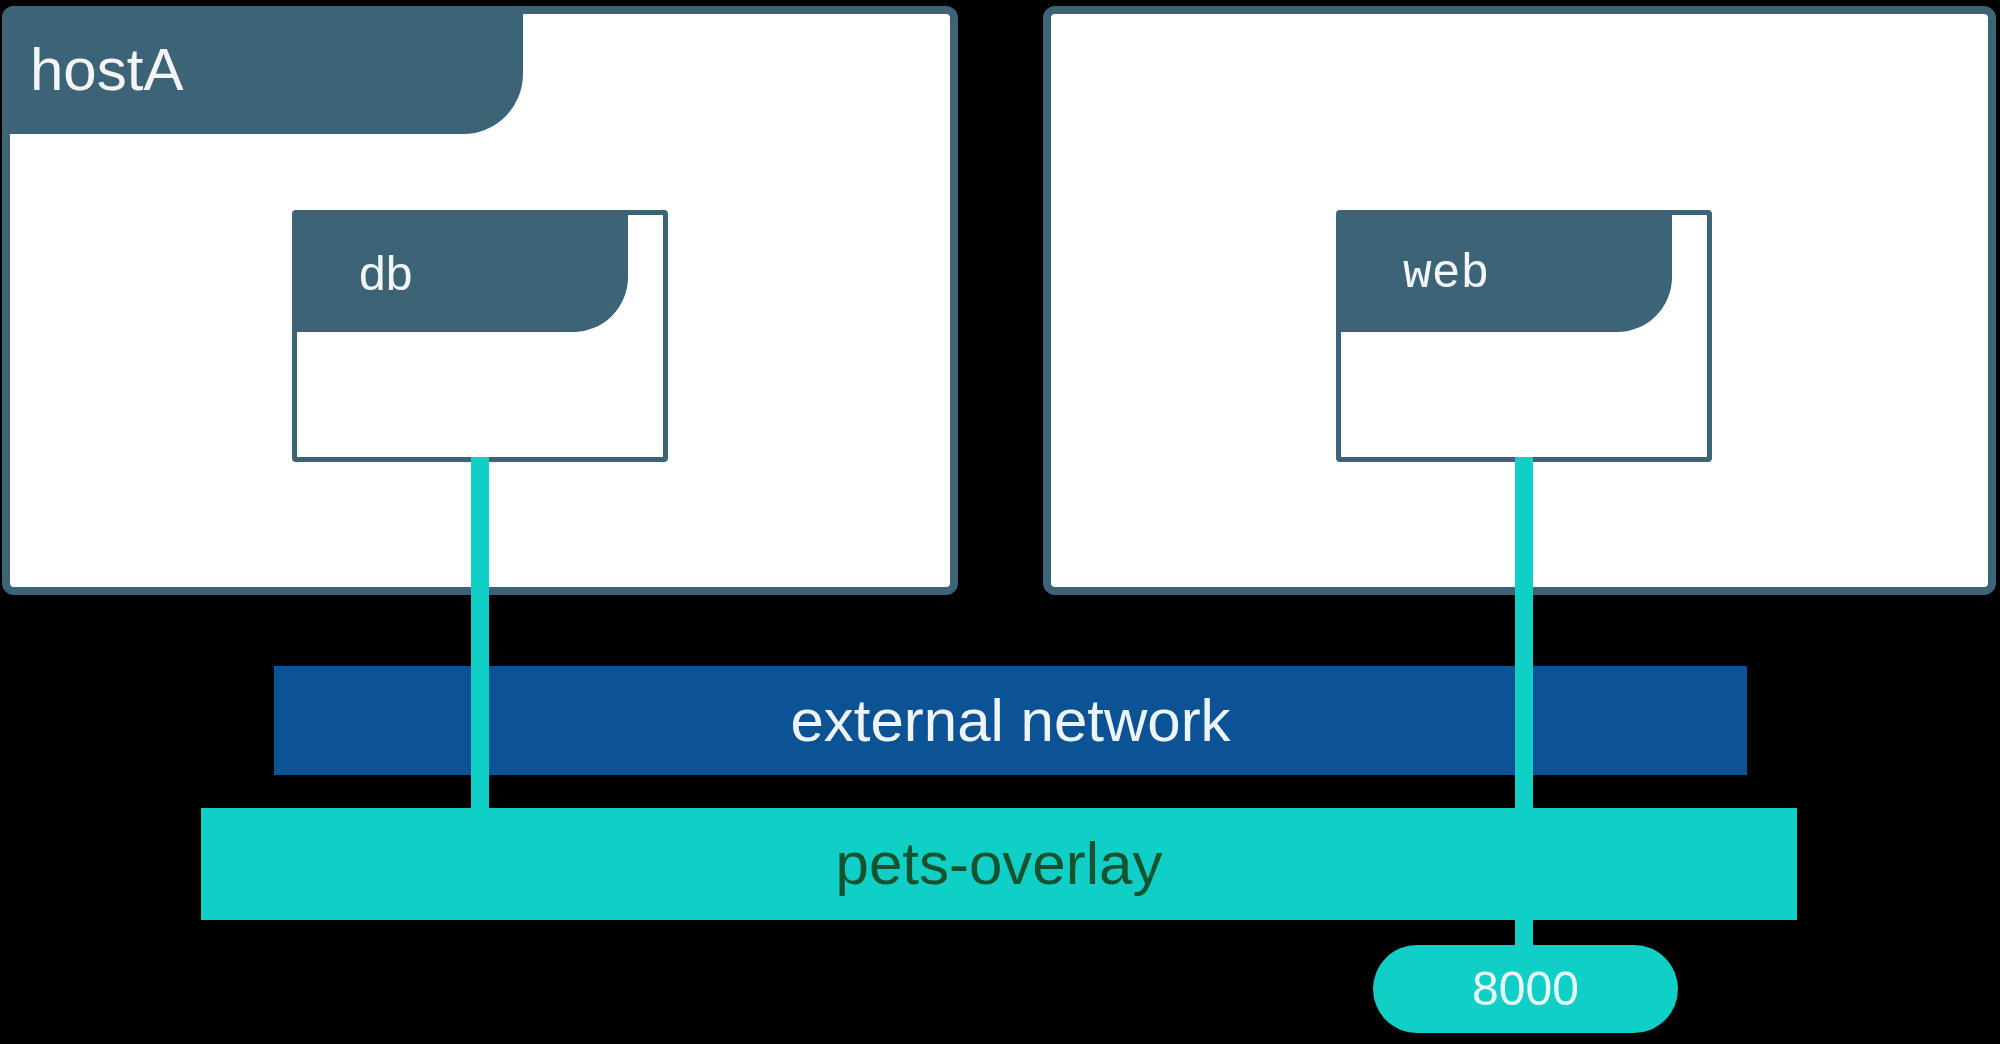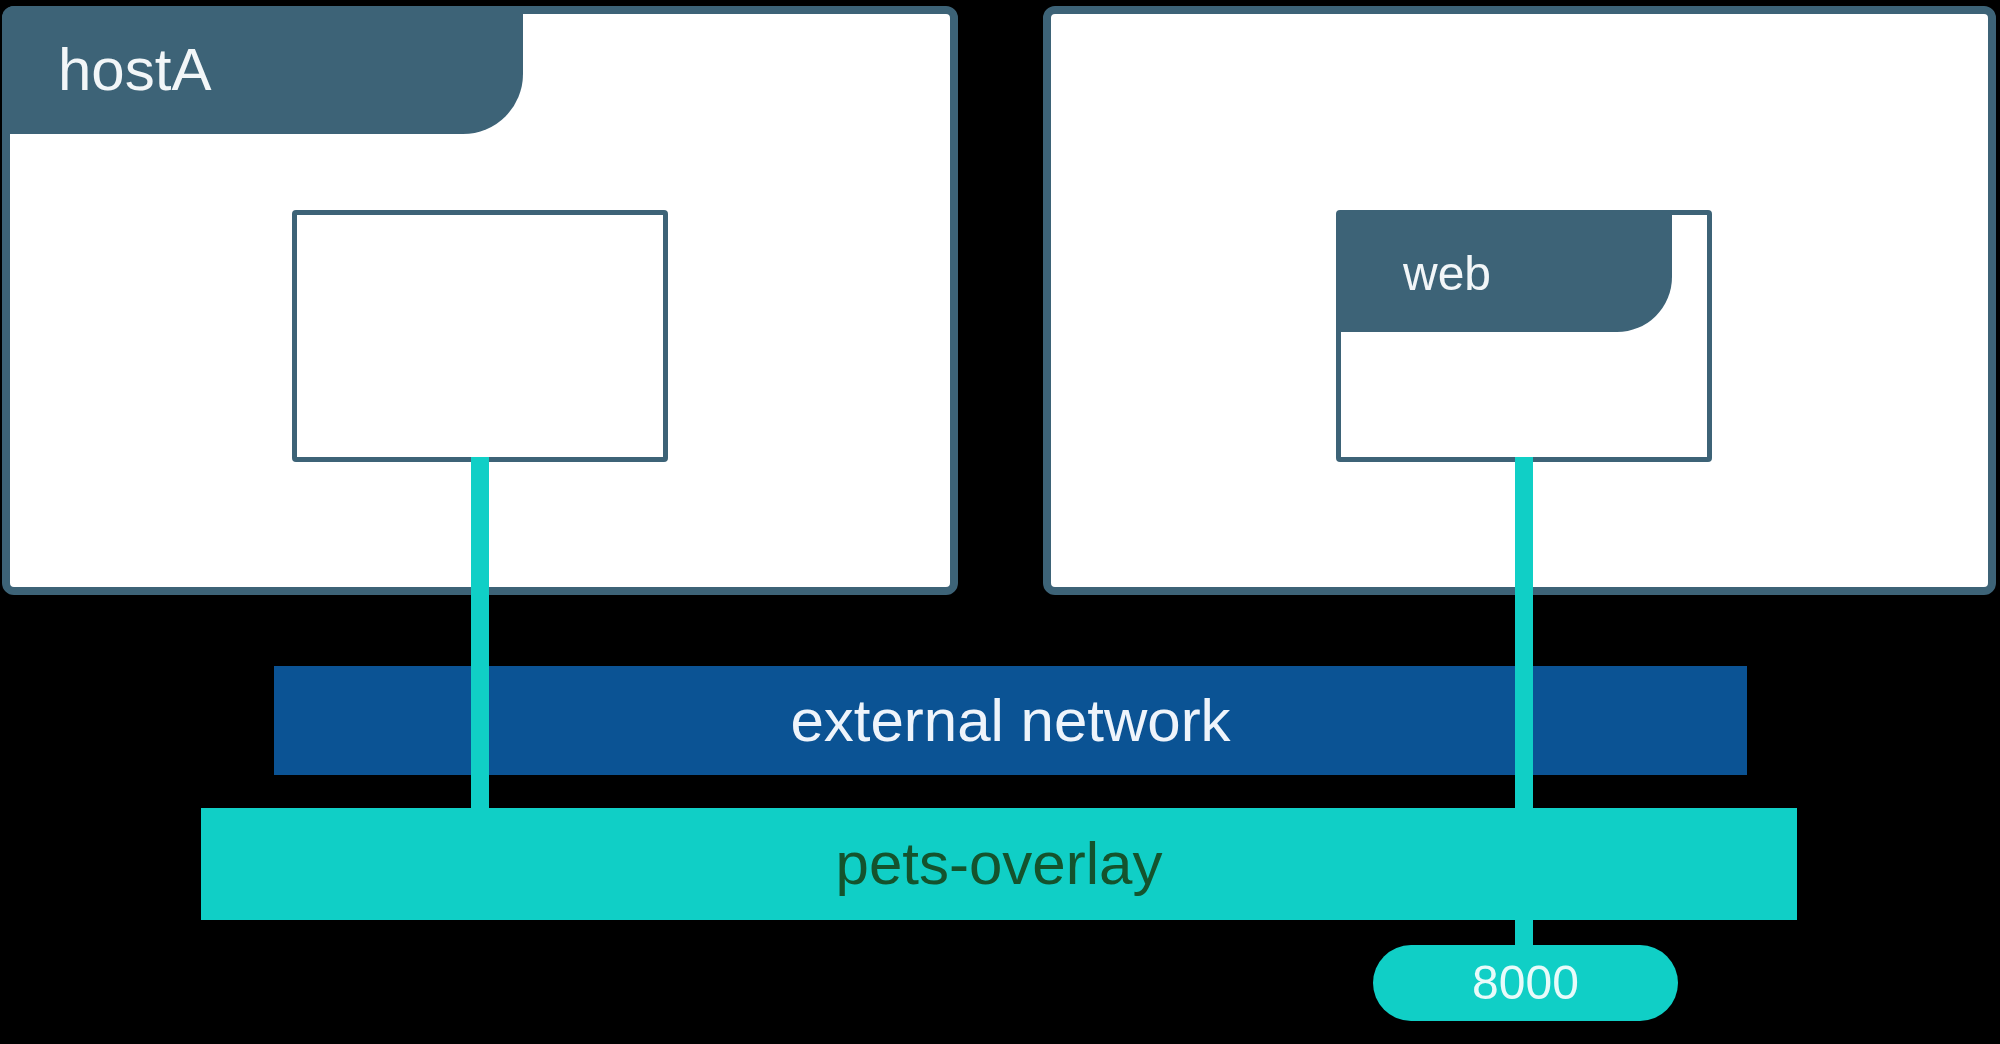--- a/index.html
+++ b/index.html
@@ -27,21 +27,21 @@
   .host-box-a { left: 2px;    top: 6px; width: 956px; height: 589px; }
   .host-box-b { left: 1043px; top: 6px; width: 953px; height: 589px; }
 
   .host-tab {
     background: #3d6377;
     height: 128px;
     border-radius: 12px 0 60px 0;
     z-index: 2;
     display: flex;
     align-items: center;
-    padding-left: 56px;
+    padding-left: 28px;
     color: #f2f6f8;
     font-size: 60px;
     line-height: 1;
   }
   .host-tab-a { left: 2px;    top: 6px; width: 521px; }
   .host-tab-b { left: 1043px; top: 6px; width: 525px; }
 
   
   .ctr-box {
     background: #ffffff;
@@ -58,21 +58,21 @@
     border-bottom-right-radius: 55px;
     z-index: 4;
     display: flex;
     align-items: center;
     padding-left: 62px;
     color: #f2f6f8;
     font-size: 48px;
     line-height: 1;
   }
   .ctr-header-db  { left: 297px;  top: 215px; width: 331px; }
-  .ctr-header-web { left: 1341px; top: 215px; width: 331px; }
+  .ctr-header-web { left: 1341px; top: 215px; width: 331px; font-family: Liberation Mono, monospace; }
 
   
   .net-bar {
     display: flex;
     align-items: center;
     justify-content: center;
     z-index: 5;
     font-size: 60px;
     line-height: 1;
   }
@@ -91,21 +91,21 @@
   .connector {
     width: 18px;
     background: #10cfc6;
     z-index: 6;
   }
   .connector-db  { left: 471px;  top: 457px; height: 407px; }
   .connector-web { left: 1515px; top: 457px; height: 492px; }
 
   
   .port-pill {
-    left: 1373px; top: 945px; width: 305px; height: 76px;
+    left: 1373px; top: 945px; width: 305px; height: 88px;
     background: #10cfc6;
     border-radius: 50px;
     z-index: 7;
     display: flex;
     align-items: center;
     justify-content: center;
     color: #e8fbfa;
     font-size: 48px;
     line-height: 1;
   }
@@ -116,20 +116,23 @@
 <div class="canvas">
 
   <div class="abs host-box host-box-a"></div>
   <div class="abs host-tab host-tab-a">
     <span>hostA</span>
   </div>
 
   <div class="abs host-box host-box-b"></div>
 
   <div class="abs ctr-box ctr-box-db"></div>
+  <div class="abs ctr-header ctr-header-db">
+    <span>db</span>
+  </div>
 
   <div class="abs ctr-box ctr-box-web"></div>
   <div class="abs ctr-header ctr-header-web">
     <span>web</span>
   </div>
 
   <div class="abs net-bar net-bar-external">
     <span>external network</span>
   </div>
   <div class="abs net-bar net-bar-overlay">

